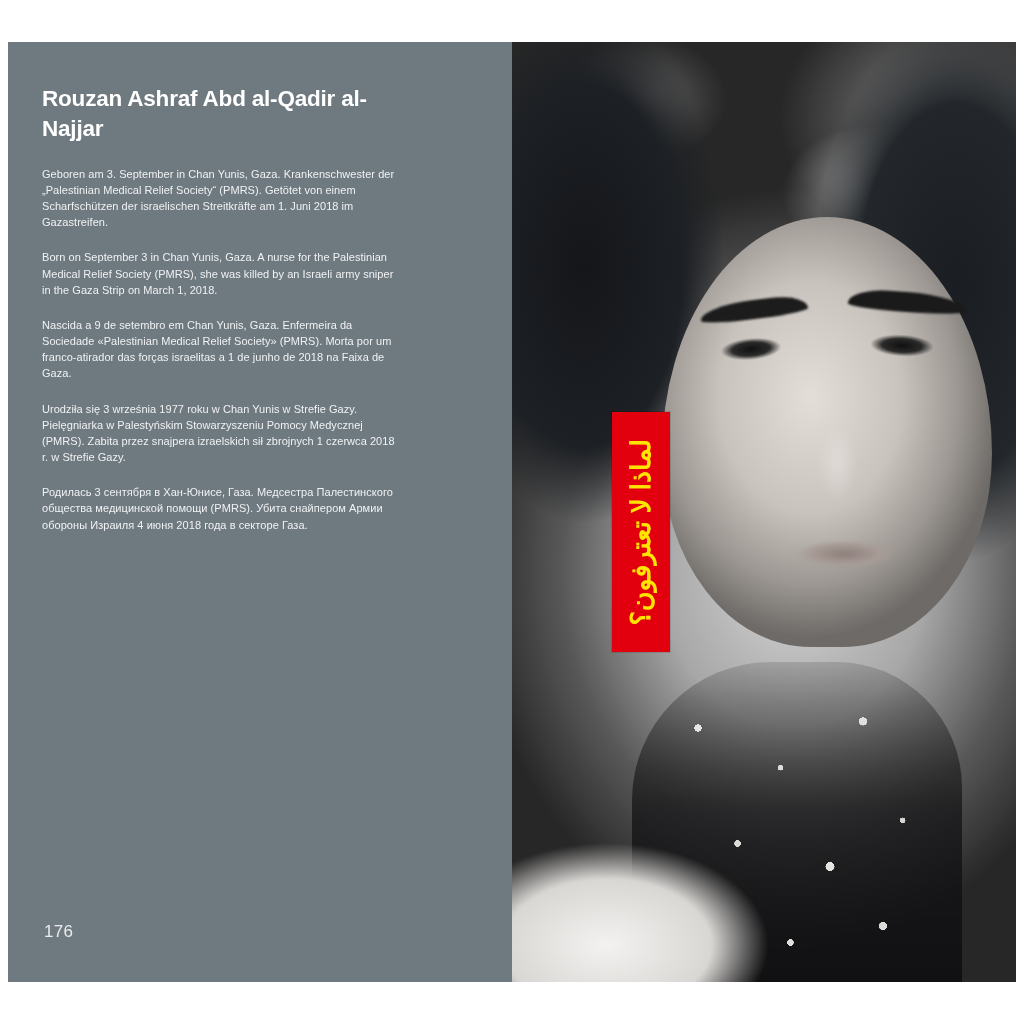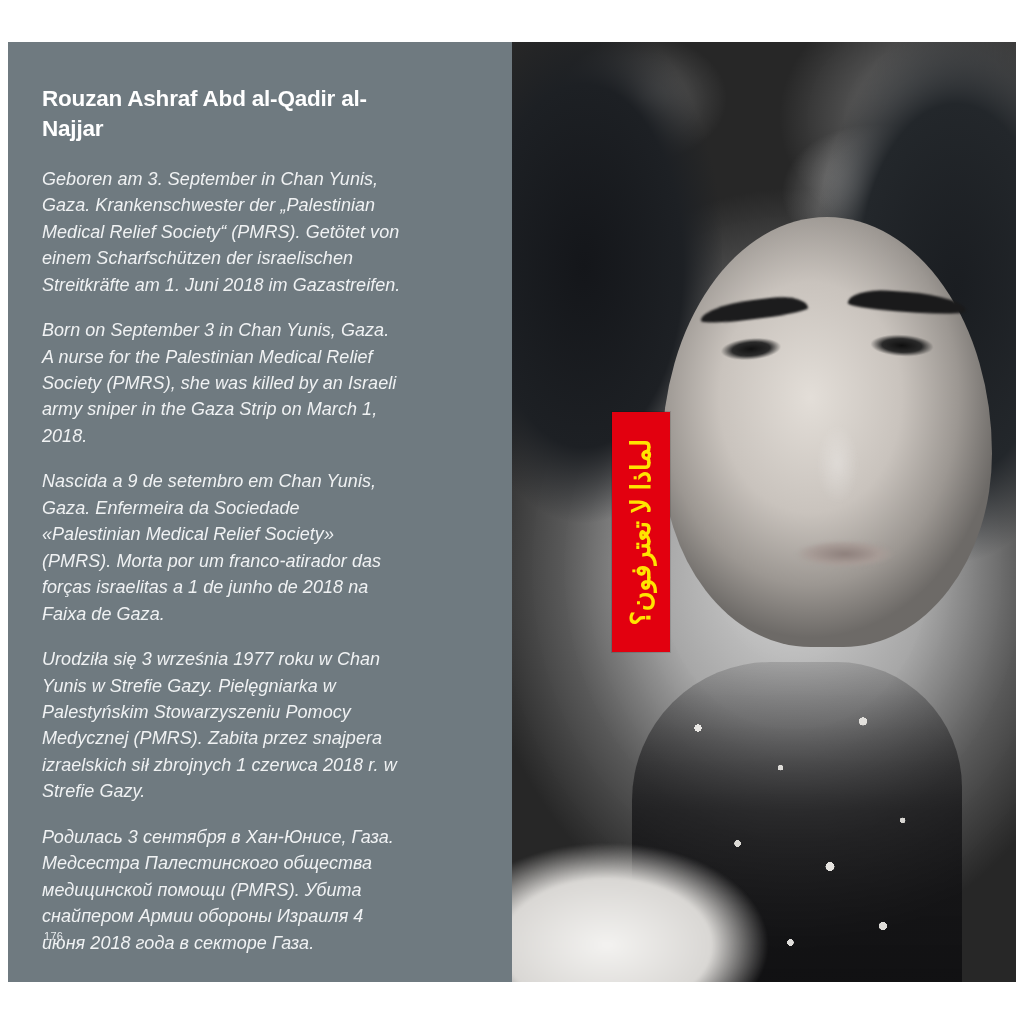--- a/index.html
+++ b/index.html
@@ -35,33 +35,32 @@
     color: #ffffff;
     font-size: 22.5px;
     font-weight: bold;
     line-height: 1.33;
     letter-spacing: -0.2px;
     margin: 0 0 22px 0;
     max-width: 340px;
   }
   .para {
     color: #f0f2f3;
-    font-size: 18px;
+    font-size: 11px;
     line-height: 1.47;
     margin: 0 0 19px 0;
     max-width: 360px;
     letter-spacing: 0.05px;
-    font-style: italic;
   }
   .folio {
     position: absolute;
     left: 36px;
     bottom: 40px;
     color: #e9ecee;
-    font-size: 11px;
+    font-size: 17px;
     letter-spacing: 0.3px;
   }
   
   .photo-col {
     position: relative;
     width: 504px;
     height: 940px;
     overflow: hidden;
     background: #20242a;
   }

